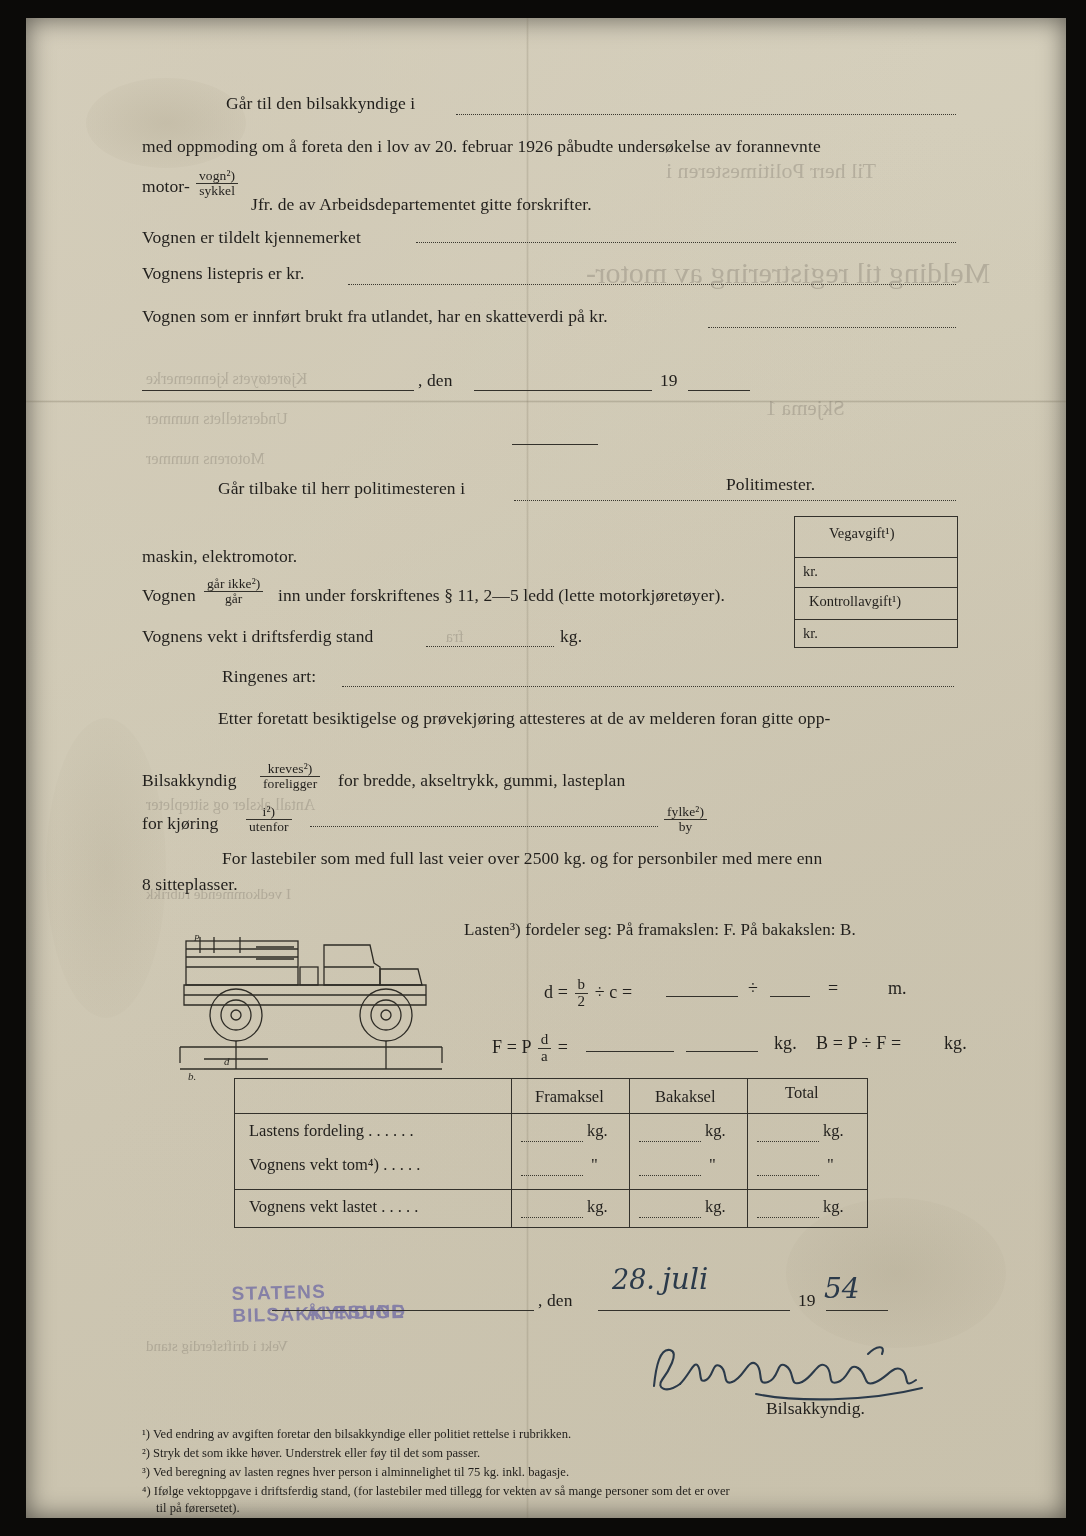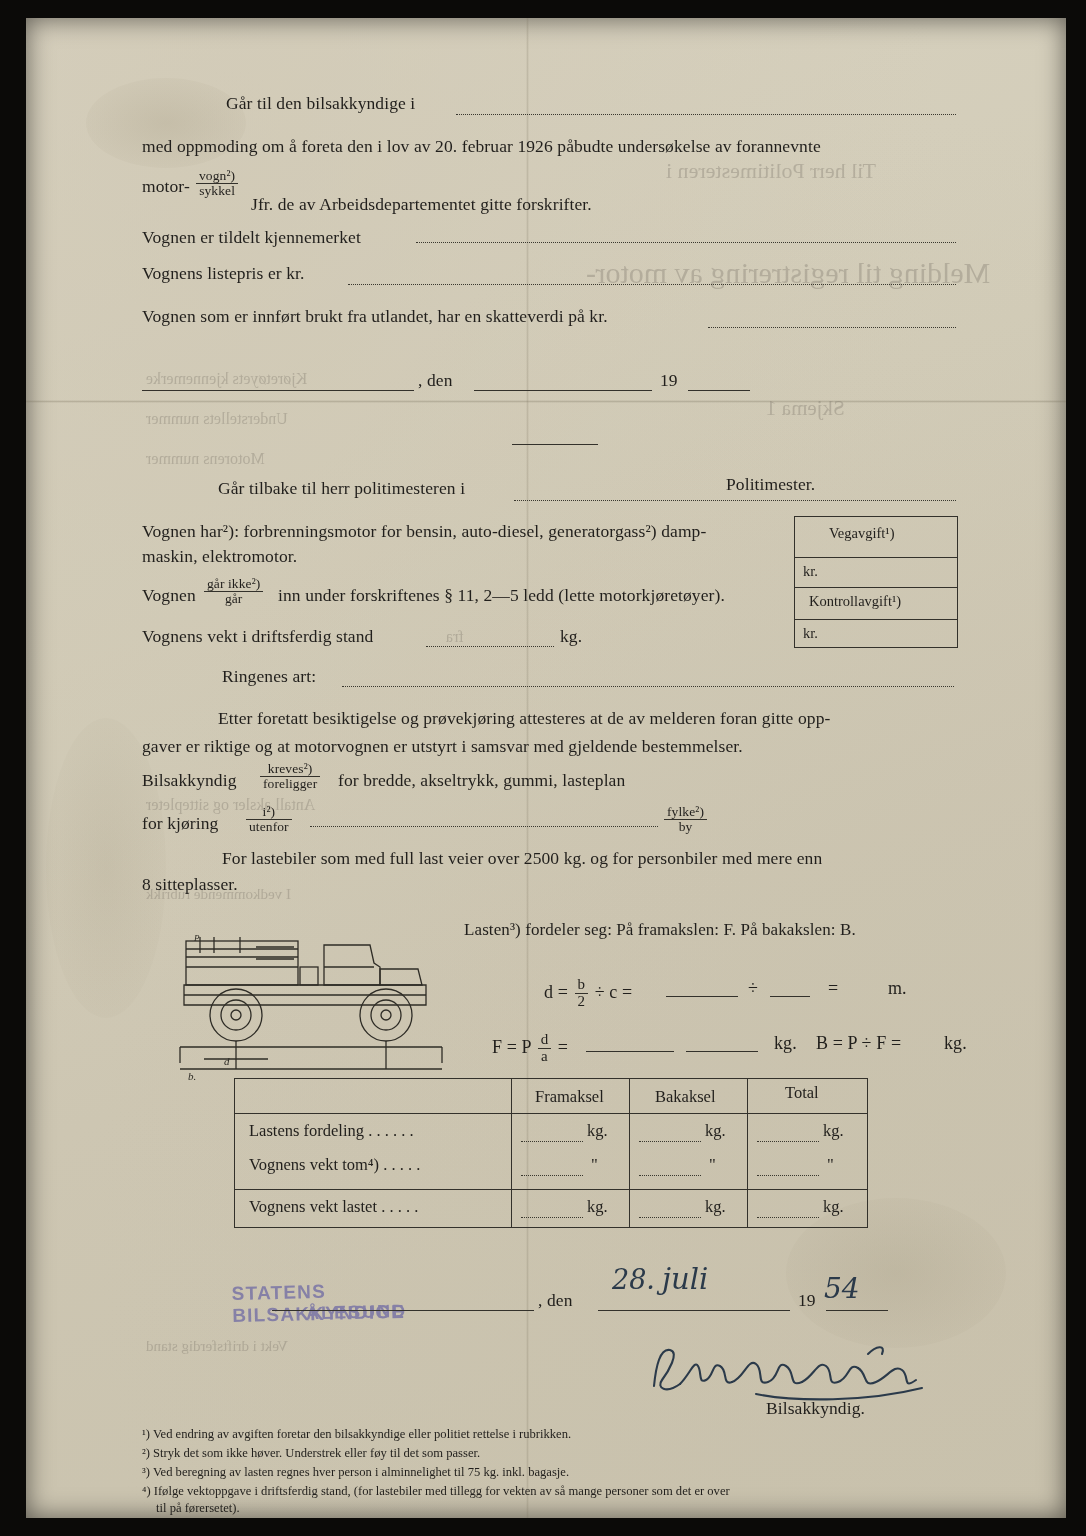--- a/index.html
+++ b/index.html
@@ -103,38 +103,36 @@
       <div class="rule" style="left:448px;top:372px;width:178px;"></div>
       <span class="ln" style="left:634px;top:352px;">19</span>
       <div class="rule" style="left:662px;top:372px;width:62px;"></div>
 
       <div class="rule" style="left:486px;top:426px;width:86px;"></div>
       <span class="ln" style="left:700px;top:416px;margin-top:40px;">Politimester.</span>
 
       <span class="ln" style="left:192px;top:460px;">Går tilbake til herr politimesteren i</span>
       <div class="dots" style="left:488px;top:482px;width:442px;"></div>
 
-      <span class="ln" style="left:116px;top:503px;">Vognen har²): forbrenningsmotor for bensin, auto-diesel, generatorgass²) damp-</span>
       <span class="ln" style="left:116px;top:528px;">maskin, elektromotor.</span>
 
       <span class="ln" style="left:116px;top:567px;">Vognen</span>
       <span class="ln" style="left:176px;top:560px;">
         <span class="frac"><span class="t">går ikke²)</span><span class="b">går</span></span>
       </span>
       <span class="ln" style="left:252px;top:567px;">inn under forskriftenes § 11, 2—5 ledd (lette motorkjøretøyer).</span>
 
       <span class="ln" style="left:116px;top:608px;">Vognens vekt i driftsferdig stand</span>
       <div class="dots" style="left:400px;top:628px;width:128px;"></div>
       <span class="ln" style="left:534px;top:608px;">kg.</span>
 
       <span class="ln" style="left:196px;top:648px;">Ringenes art:</span>
       <div class="dots" style="left:316px;top:668px;width:612px;"></div>
 
       <span class="ln" style="left:192px;top:690px;">Etter foretatt besiktigelse og prøvekjøring attesteres at de av melderen foran gitte opp-</span>
-      <span class="ln" style="left:116px;top:718px;">gaver er riktige og at motorvognen er utstyrt i samsvar med gjeldende bestemmelser.</span>
 
       <span class="ln" style="left:116px;top:752px;">Bilsakkyndig</span>
       <span class="ln" style="left:232px;top:745px;">
         <span class="frac"><span class="t">kreves²)</span><span class="b">foreligger</span></span>
       </span>
       <span class="ln" style="left:312px;top:752px;">for bredde, akseltrykk, gummi, lasteplan</span>
 
       <span class="ln" style="left:116px;top:795px;">for kjøring</span>
       <span class="ln" style="left:218px;top:788px;">
         <span class="frac"><span class="t">i²)</span><span class="b">utenfor</span></span>

